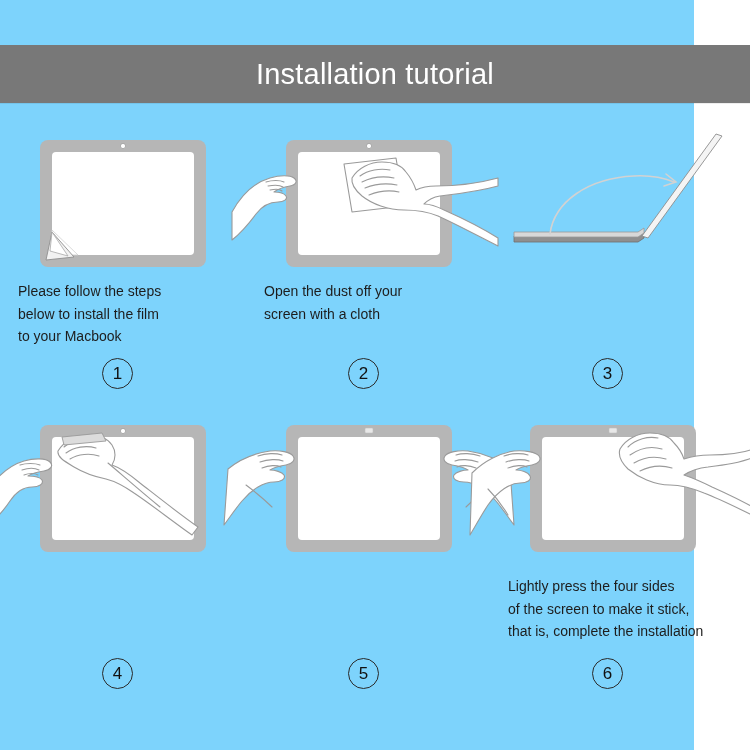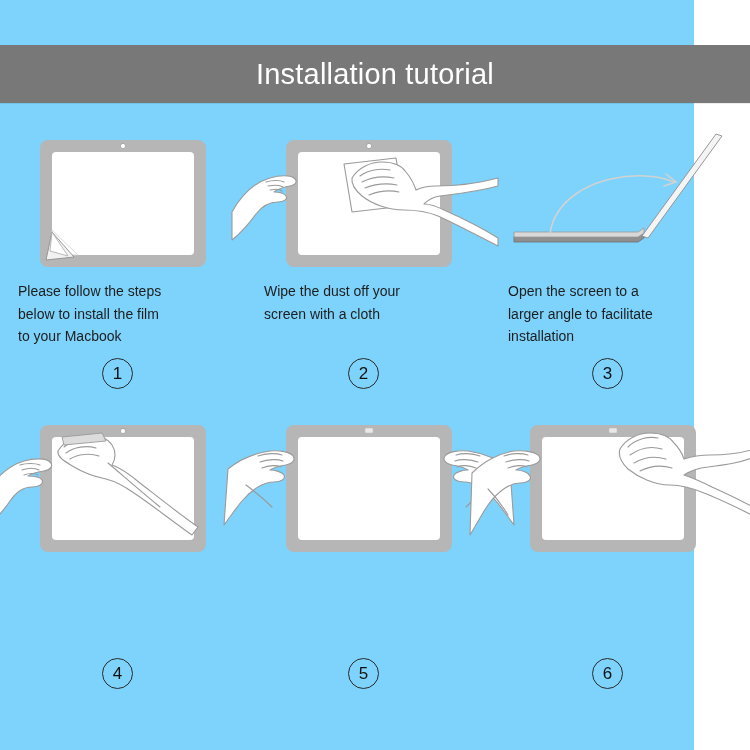--- a/index.html
+++ b/index.html
@@ -177,44 +177,41 @@
                        C214 98, 234 108, 250 118 L250 126
                        C230 116, 208 104, 190 96 C178 91, 166 90, 156 90
                        C140 90, 124 84, 114 76 C107 70, 103 64, 104 58 Z"></path>
               <path d="M112 56 C120 50, 132 48, 142 50" fill="none"></path>
               <path d="M114 62 C124 57, 136 56, 146 58" fill="none"></path>
               <path d="M117 68 C127 64, 139 63, 149 65" fill="none"></path>
               <path d="M121 75 C131 71, 142 70, 151 72" fill="none"></path>
             </g>
           </svg>
         </div>
-        <div class="step-caption">Wipe the dust off your
+        <div class="step-caption">Open the dust off your
 screen with a cloth</div>
         <div class="step-number">
           <span>2</span>
         </div>
       </div>
 
       <div class="step-cell col-3">
         <div class="step-figure">
           <svg width="250" height="150" viewBox="0 0 250 150">
             <g>
               <path d="M22 116 L146 116 L152 112 L152 118 L146 122 L22 122 Z" fill="#8f8f8f" stroke="#6f6f6f" stroke-width="0.8"></path>
               <path d="M22 112 L146 112 L152 108 L152 113 L146 117 L22 117 Z" fill="#d8d8d8" stroke="#9a9a9a" stroke-width="0.8"></path>
               <path d="M150 116 L224 14 L230 16 L156 118 Z" fill="#f4f4f4" stroke="#8d8d8d" stroke-width="0.9"></path>
             </g>
             <g fill="none" stroke="#d2d2d2" stroke-width="1.6" stroke-linecap="round">
               <path d="M58 114 C62 82, 96 58, 142 56 C160 55, 172 58, 182 62"></path>
               <path d="M174 54 L184 62 L172 66"></path>
             </g>
           </svg>
         </div>
-        <div class="step-caption">Open the screen to a
-larger angle to facilitate
-installation</div>
         <div class="step-number">
           <span>3</span>
         </div>
       </div>
     </div>
 
     <div class="step-row row-2">
 
       <div class="step-cell col-1">
         <div class="step-figure">
@@ -314,19 +311,22 @@
                        C238 80, 254 88, 268 96 L268 104
                        C248 94, 228 84, 212 78 C200 73, 188 70, 178 70
                        C162 70, 146 62, 136 54 C129 47, 126 40, 128 34 Z"></path>
               <path d="M136 32 C144 24, 156 21, 166 23" fill="none"></path>
               <path d="M138 40 C148 33, 160 31, 170 34" fill="none"></path>
               <path d="M142 48 C152 42, 164 41, 174 44" fill="none"></path>
               <path d="M148 56 C158 51, 170 50, 180 53" fill="none"></path>
             </g>
           </svg>
         </div>
+        <div class="step-caption">Lightly press the four sides
+of the screen to make it stick,
+that is, complete the installation</div>
         <div class="step-number">
           <span>6</span>
         </div>
       </div>
     </div>
   </div>
 </div>
 
 </body></html>

